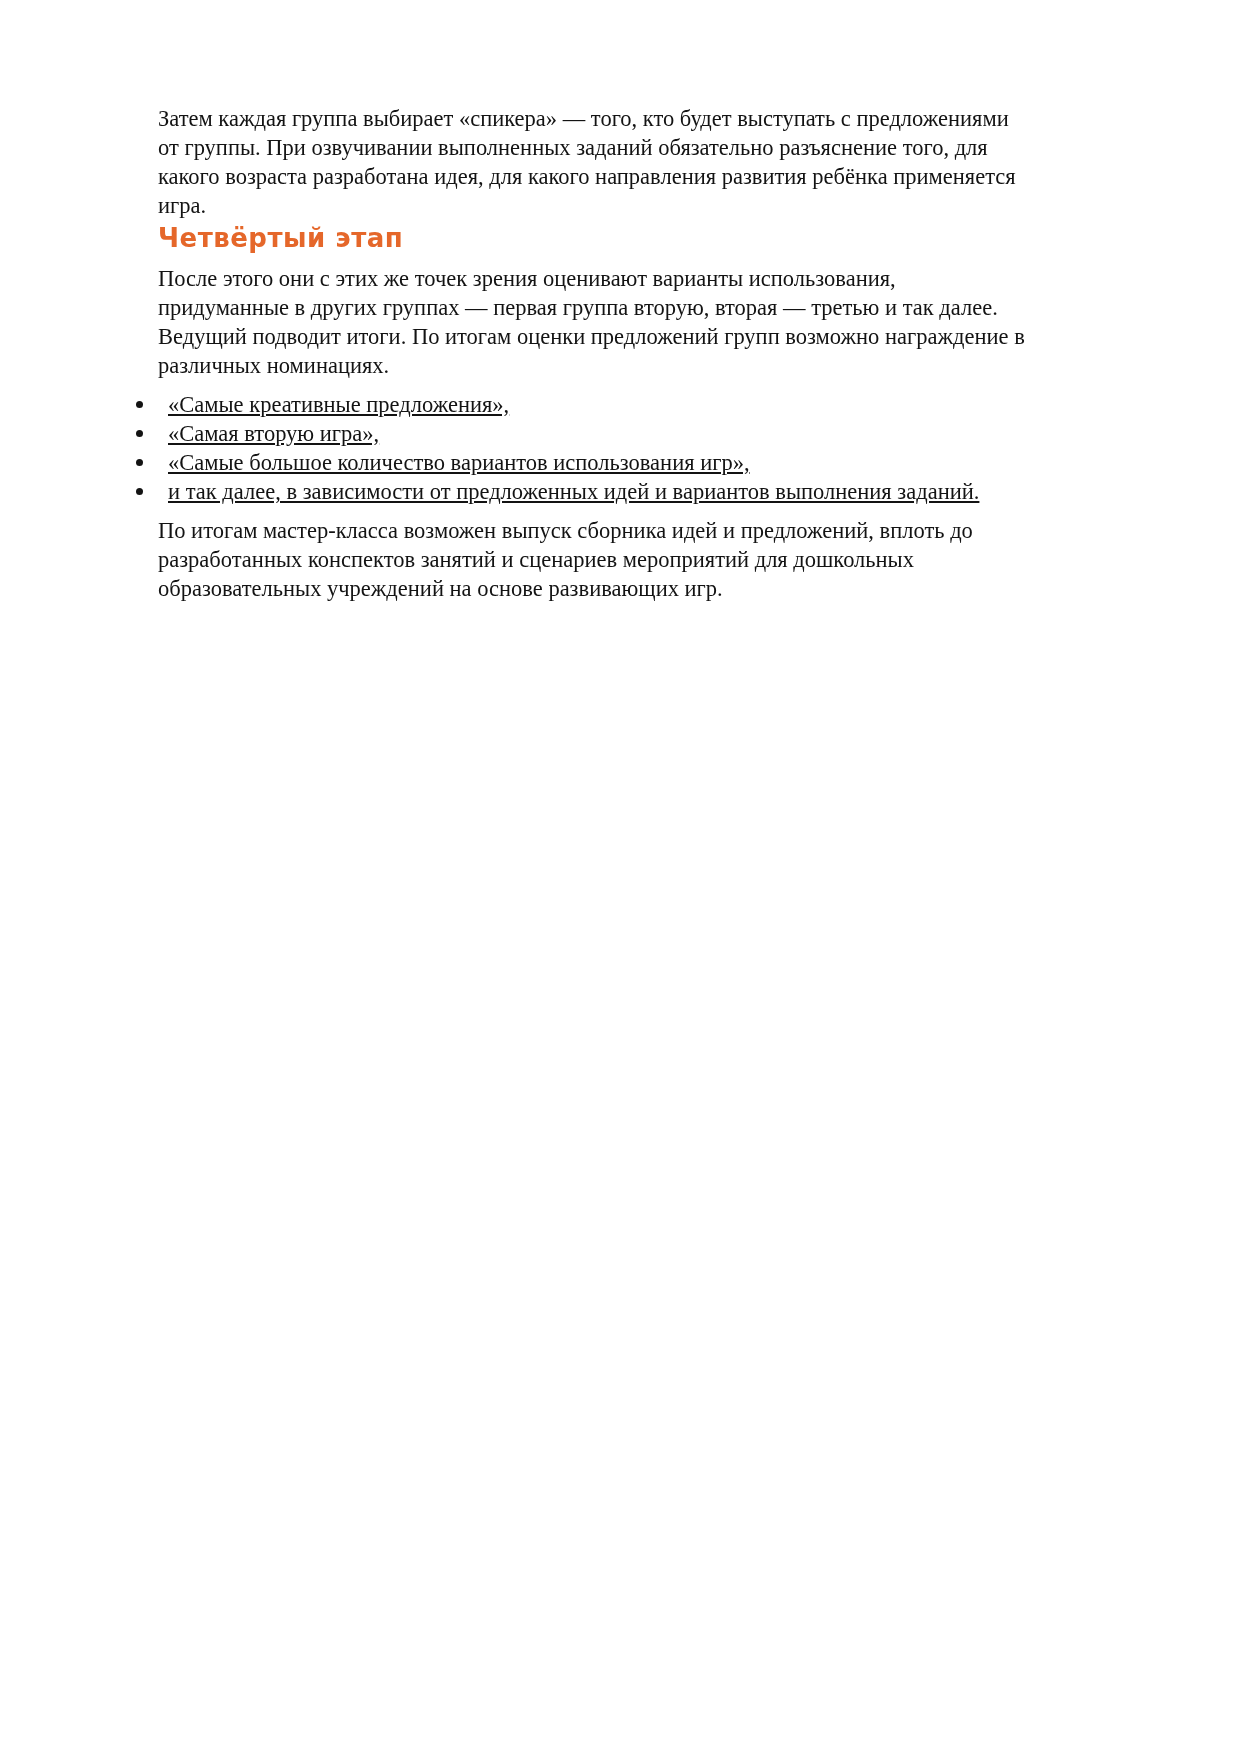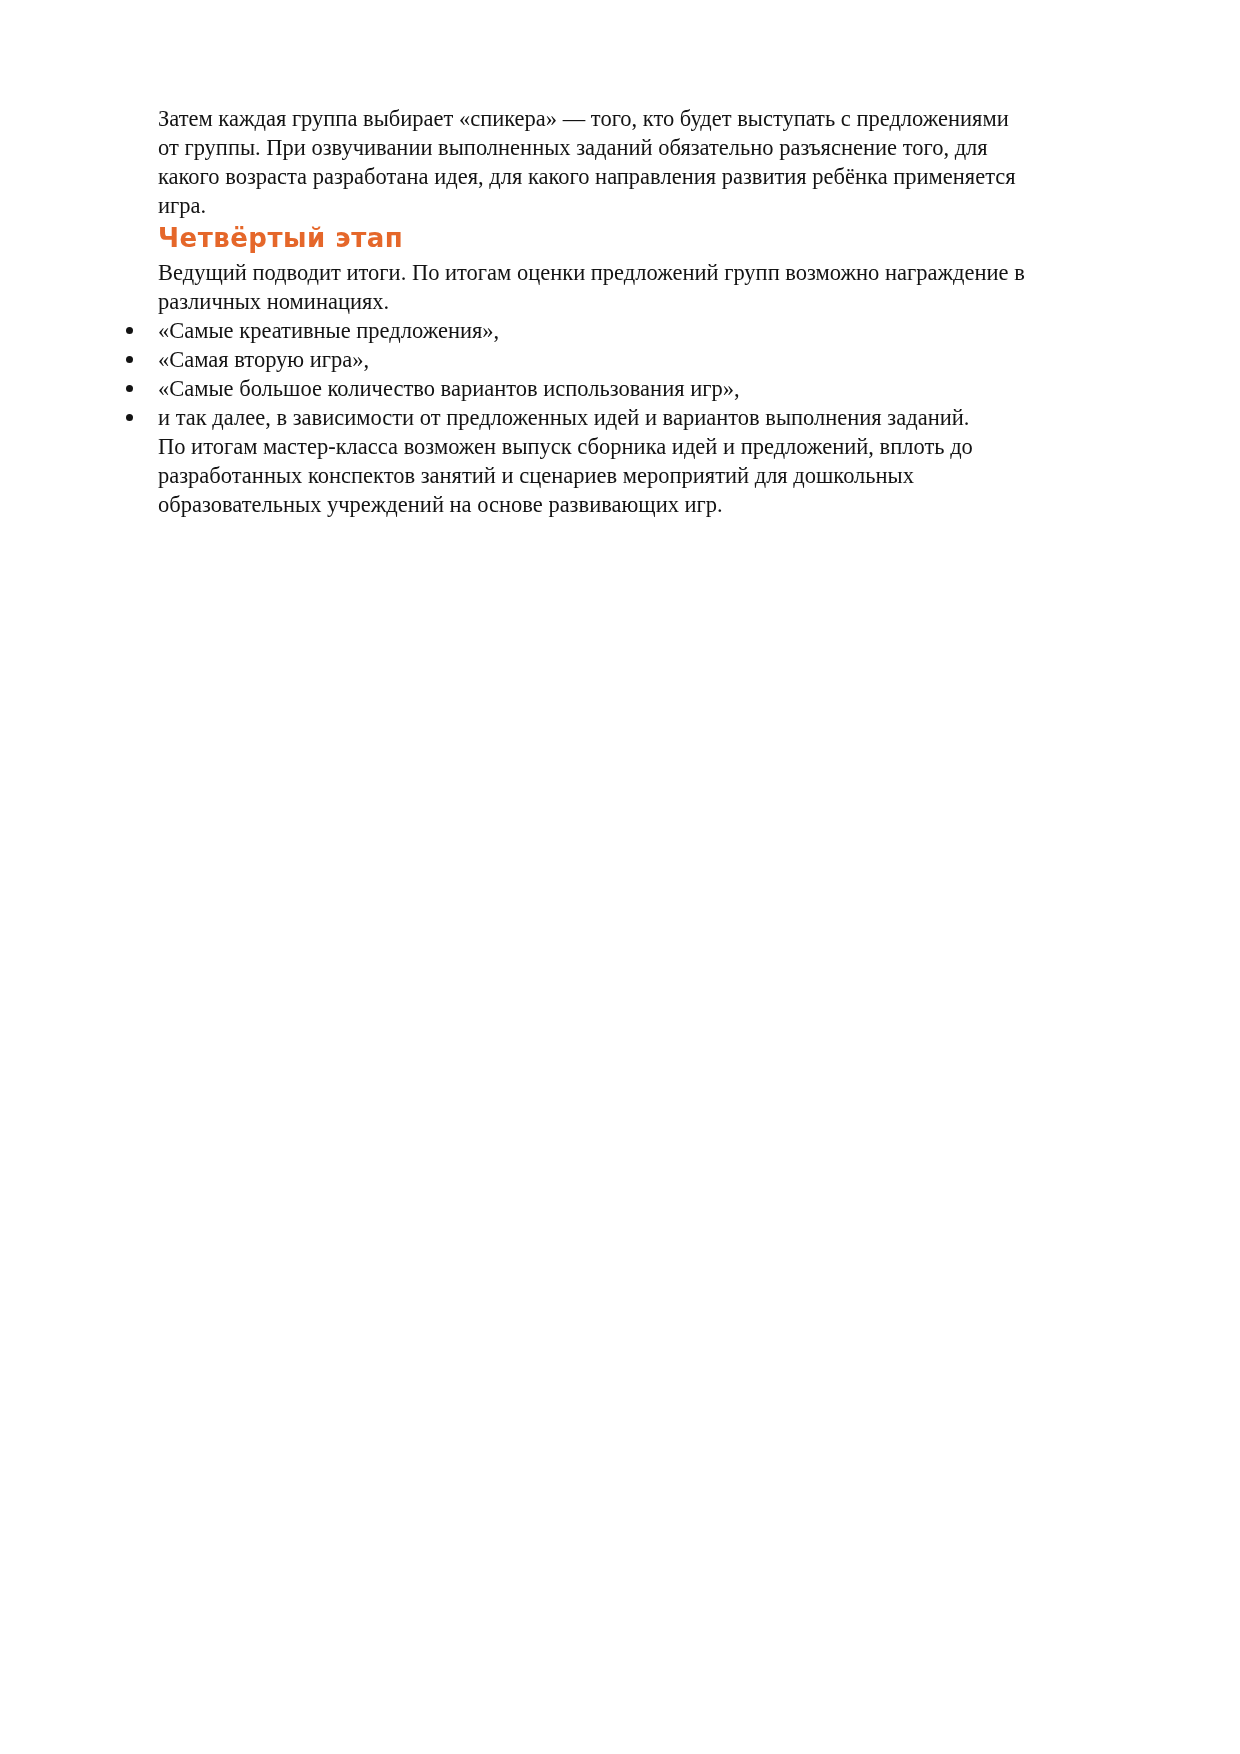--- a/index.html
+++ b/index.html
@@ -22,33 +22,34 @@
     font-family: "Liberation Serif", "DejaVu Serif", serif;
     font-size: 22.5px;
     line-height: 29px;
     color: #131313;
   }
   .content p {
     margin: 0;
     padding: 0;
   }
   h2.stage-heading {
-    margin: 3px 0 4px 0;
+    margin: 3px 0 10px 0;
     padding: 0;
     font-family: "DejaVu Sans", "Liberation Sans", sans-serif;
     font-weight: 700;
     font-size: 26px;
     line-height: 31px;
     letter-spacing: 0.5px;
     color: var(--heading-color, #E5672A);
   }
   ul.nominations {
-    margin: 0;
+    margin: 10px;
     padding: 0;
     list-style: none;
+    text-decoration: underline;
   }
   ul.nominations li {
     position: relative;
     margin: 0;
     padding: 0;
   }
   ul.nominations li::before {
     content: "";
     position: absolute;
     left: -32px;
@@ -62,20 +63,21 @@
 </head>
 <body>
 
 <div class="page">
   <div class="content">
     <p>Затем каждая группа выбирает «спикера» — того, кто будет выступать с предложениями от группы. При озвучивании выполненных заданий обязательно разъяснение того, для какого возраста разработана идея, для какого направления развития ребёнка применяется игра.</p>
 
     <h2 class="stage-heading">Четвёртый этап</h2>
 
 
+    <p>После этого они с этих же точек зрения оценивают варианты использования, придуманные в других группах — первая группа вторую, вторая — третью и так далее.</p>
 
     <p>Ведущий подводит итоги. По итогам оценки предложений групп возможно награждение в различных номинациях.</p>
 
 
     <ul class="nominations">
       <li>«Самые креативные предложения»,</li>
       <li>«Самая вторую игра»,</li>
       <li>«Самые большое количество вариантов использования игр»,</li>
       <li>и так далее, в зависимости от предложенных идей и вариантов выполнения заданий.</li>
     </ul>

